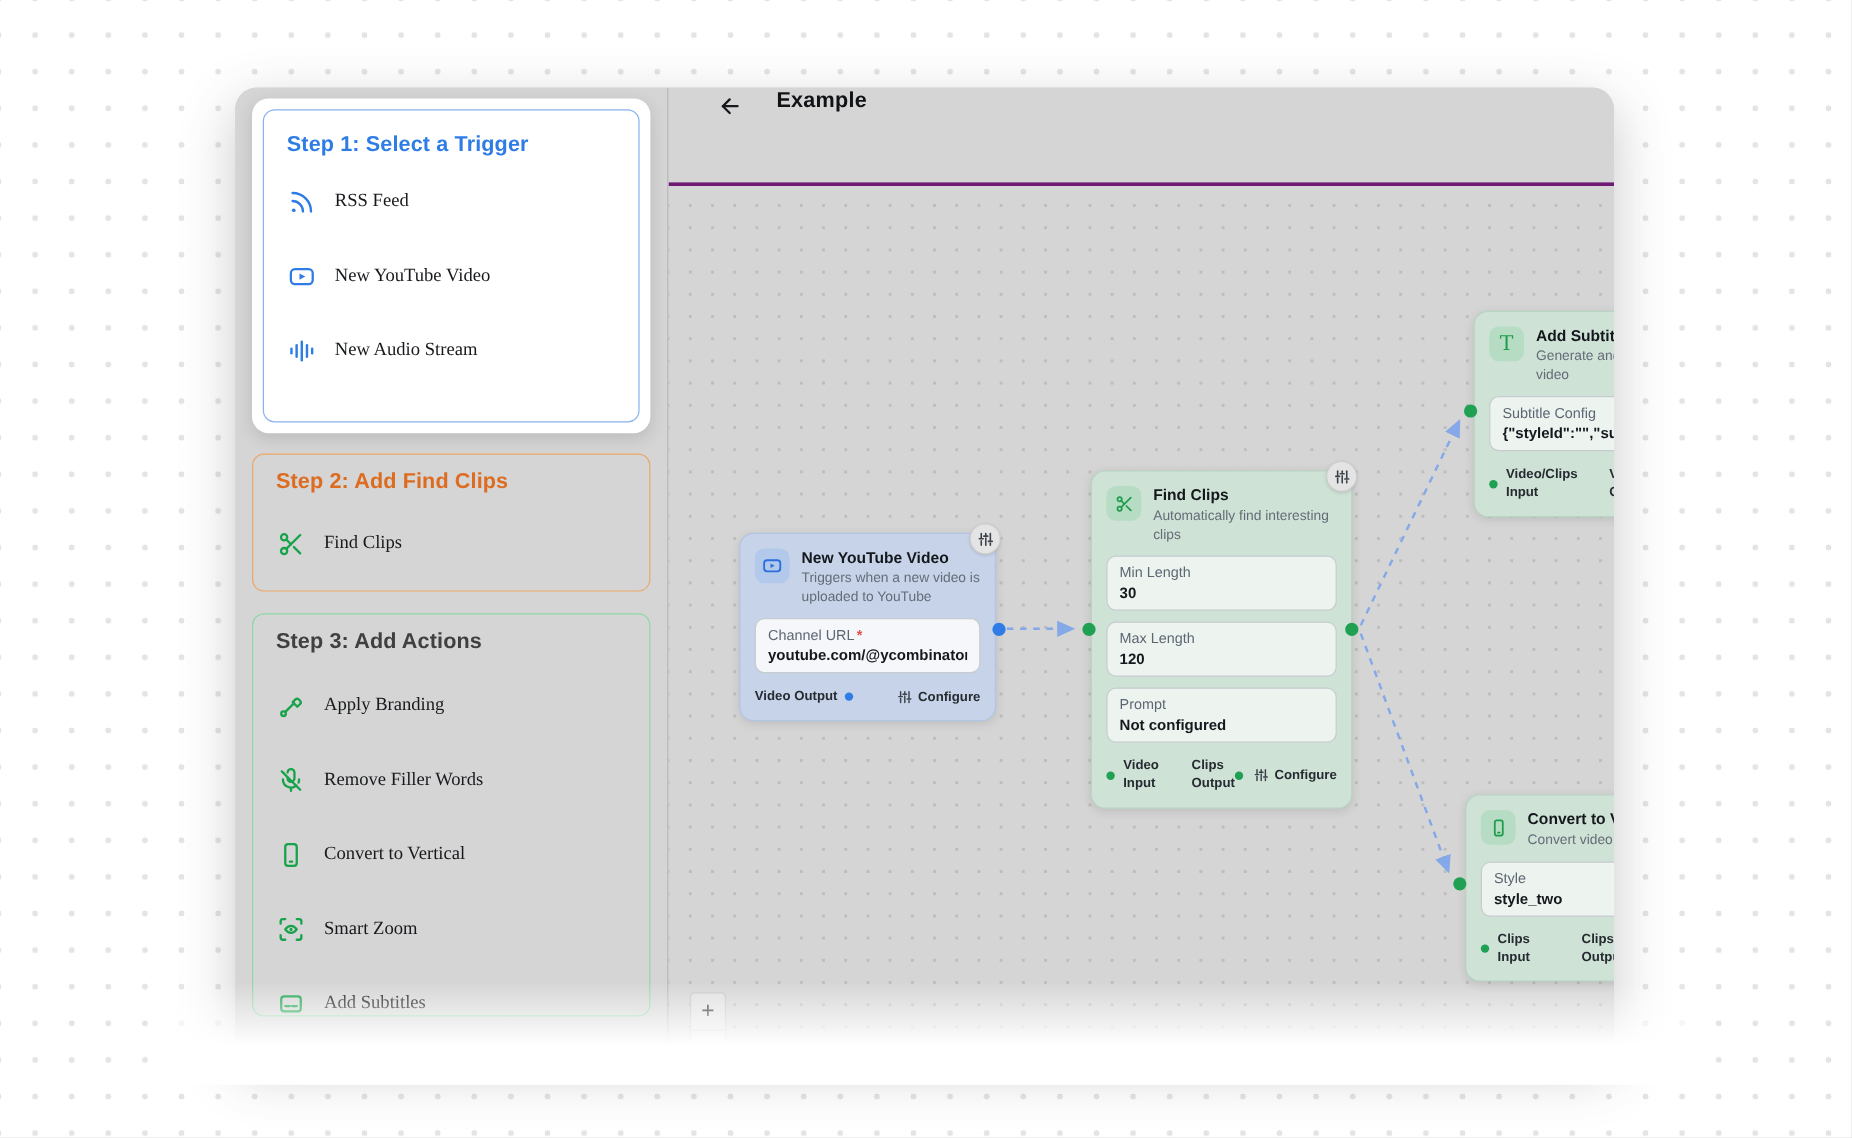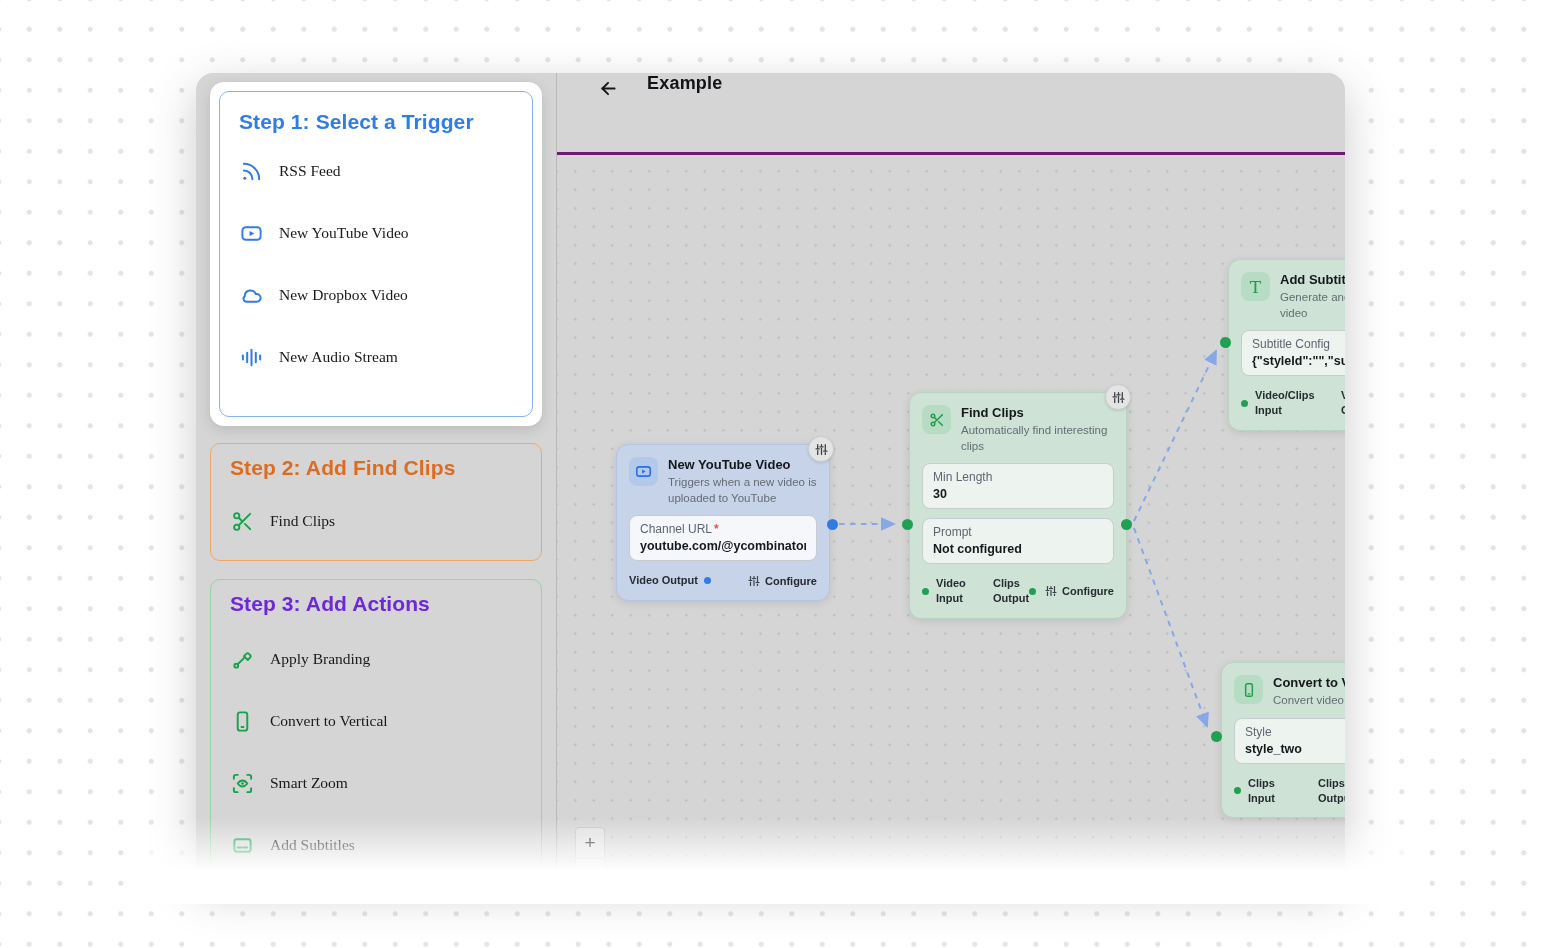--- a/index.html
+++ b/index.html
@@ -33,23 +33,23 @@
   
   .sidebar{
     width:361px; flex:0 0 361px; border-right:1px solid #b9b9b9;
     padding:9px 14px 0 14px; position:relative; background:#d5d5d5;
   }
   .step1-card{
     background:#ffffff; border-radius:14px; padding:9px;
     box-shadow:0 4px 14px rgba(0,0,0,.12); margin-bottom:17px;
   }
   .step1-inner{ border:1.5px solid #86b2ef; border-radius:10px; padding:12px 17px 28px 17px; background:#fff; }
-  .step-title{ font-size:21px; font-weight:600; letter-spacing:.1px; }
+  .step-title{ font-size:18px; font-weight:600; letter-spacing:.1px; }
   .t-blue{ color:#2e7ce5; } .t-orange{ color:#dd6b20; } .t-green:{ color:#17a34a; }
-  .t-green{ color:#6d28d9; }
+  .t-green{ color:#404040; }
   .s1 .step-title{ margin:6px 0 6px 2px; }
   .menu-item{ height:62px; display:flex; align-items:center; gap:16px; padding-left:2px; cursor:pointer;font-family:Liberation Serif, serif; }
   .menu-item .mi-icon{ width:24px; height:24px; flex:0 0 24px; display:flex; align-items:center; justify-content:center; }
   .menu-item .mi-label{ font-size:15.5px; font-weight:500; color:#17191c; }
   .step-box{ border-radius:10px; padding:12px 19px 10px 17px; }
   .step-box.s2{ border:1.5px solid #eba768; margin-bottom:18px; }
   .step-box.s2 .step-title{ margin:0 0 12px 2px; }
   .step-box.s3{ border:1.5px solid #8ed7a6; height:336px; }
   .step-box.s3 .step-title{ margin:0 0 12px 2px; }
   .step-box .menu-item{ height:58px; }
@@ -131,28 +131,20 @@
         <div class="menu-item">
           <span class="mi-icon">
             <svg width="23" height="23" viewBox="0 0 24 24" fill="none" stroke="#2e7ce5" stroke-width="2" stroke-linejoin="round">
                 <rect x="2.5" y="5.5" width="19" height="13" rx="3.5"></rect>
                 <path d="M10 9.3v5.4L15 12z" fill="#2e7ce5" stroke="none"></path>
               </svg>
           </span>
           <span class="mi-label">New YouTube Video</span>
         </div>
 
-        <div class="menu-item">
-          <span class="mi-icon">
-            <svg width="23" height="23" viewBox="0 0 24 24" fill="none" stroke="#2e7ce5" stroke-width="2.1" stroke-linecap="round" stroke-linejoin="round">
-                <path d="M17.5 18.5a4 4 0 1 0-.9-7.9A6 6 0 0 0 5 12.6a3.3 3.3 0 0 0 1.5 5.9h11z"></path>
-              </svg>
-          </span>
-          <span class="mi-label">New Dropbox Video</span>
-        </div>
 
         <div class="menu-item">
           <span class="mi-icon">
             <svg width="23" height="23" viewBox="0 0 24 24" fill="none" stroke="#2e7ce5" stroke-width="2.1" stroke-linecap="round">
                 <path d="M3 10v4"></path>
                 <path d="M7.5 7v10"></path>
                 <path d="M12 4v16"></path>
                 <path d="M16.5 7v10"></path>
                 <path d="M21 10v4"></path>
               </svg>
@@ -185,20 +177,33 @@
         <span class="mi-icon">
           <svg width="23" height="23" viewBox="0 0 24 24" fill="none" stroke="#17a34a" stroke-width="2" stroke-linecap="round" stroke-linejoin="round">
               <circle cx="5.5" cy="18.5" r="2"></circle>
               <path d="M7.3 16.7 14.5 9.5"></path>
               <path d="M13.5 8.5l2.4-2.4a2 2 0 0 1 2.8 0l1.2 1.2a2 2 0 0 1 0 2.8l-2.4 2.4z"></path>
             </svg>
         </span>
         <span class="mi-label">Apply Branding</span>
       </div>
 
+      <div class="menu-item">
+        <span class="mi-icon">
+          <svg width="23" height="23" viewBox="0 0 24 24" fill="none" stroke="#17a34a" stroke-width="2" stroke-linecap="round" stroke-linejoin="round">
+              <path d="M9 5a3 3 0 0 1 6 0v5a3 3 0 0 1-.4 1.5"></path>
+              <path d="M9 9.5V10a3 3 0 0 0 4.7 2.5"></path>
+              <path d="M5 11a7 7 0 0 0 11.7 5.2"></path>
+              <path d="M18.6 13.8c.3-.9.4-1.8.4-2.8"></path>
+              <path d="M12 18.5V21"></path>
+              <path d="M4 4l16 16"></path>
+            </svg>
+        </span>
+        <span class="mi-label">Remove Filler Words</span>
+      </div>
 
       <div class="menu-item">
         <span class="mi-icon">
           <svg width="23" height="23" viewBox="0 0 24 24" fill="none" stroke="#17a34a" stroke-width="2" stroke-linecap="round" stroke-linejoin="round">
               <rect x="7" y="2.5" width="10" height="19" rx="2.5"></rect>
               <path d="M11 17.8h2"></path>
             </svg>
         </span>
         <span class="mi-label">Convert to Vertical</span>
       </div>
@@ -335,20 +340,24 @@
               </svg>
           </div>
           <div>
             <div class="node-title">Find Clips</div>
             <div class="node-desc">Automatically find interesting clips</div>
           </div>
         </div>
         <div class="field">
           <div class="field-label">Min Length</div>
           <div class="field-value">30</div>
+        </div>
+        <div class="field">
+          <div class="field-label">Max Length</div>
+          <div class="field-value">120</div>
         </div>
         <div class="field">
           <div class="field-label">Prompt</div>
           <div class="field-value">Not configured</div>
         </div>
         <div class="node-footer">
           <span class="mini-dot green" style="margin-right:7px;"></span>
           <span class="pin-label" style="width:42px;">Video Input</span>
           <span class="pin-label" style="width:46px; margin-left:25px;">Clips Output</span>
           <span class="configure">

